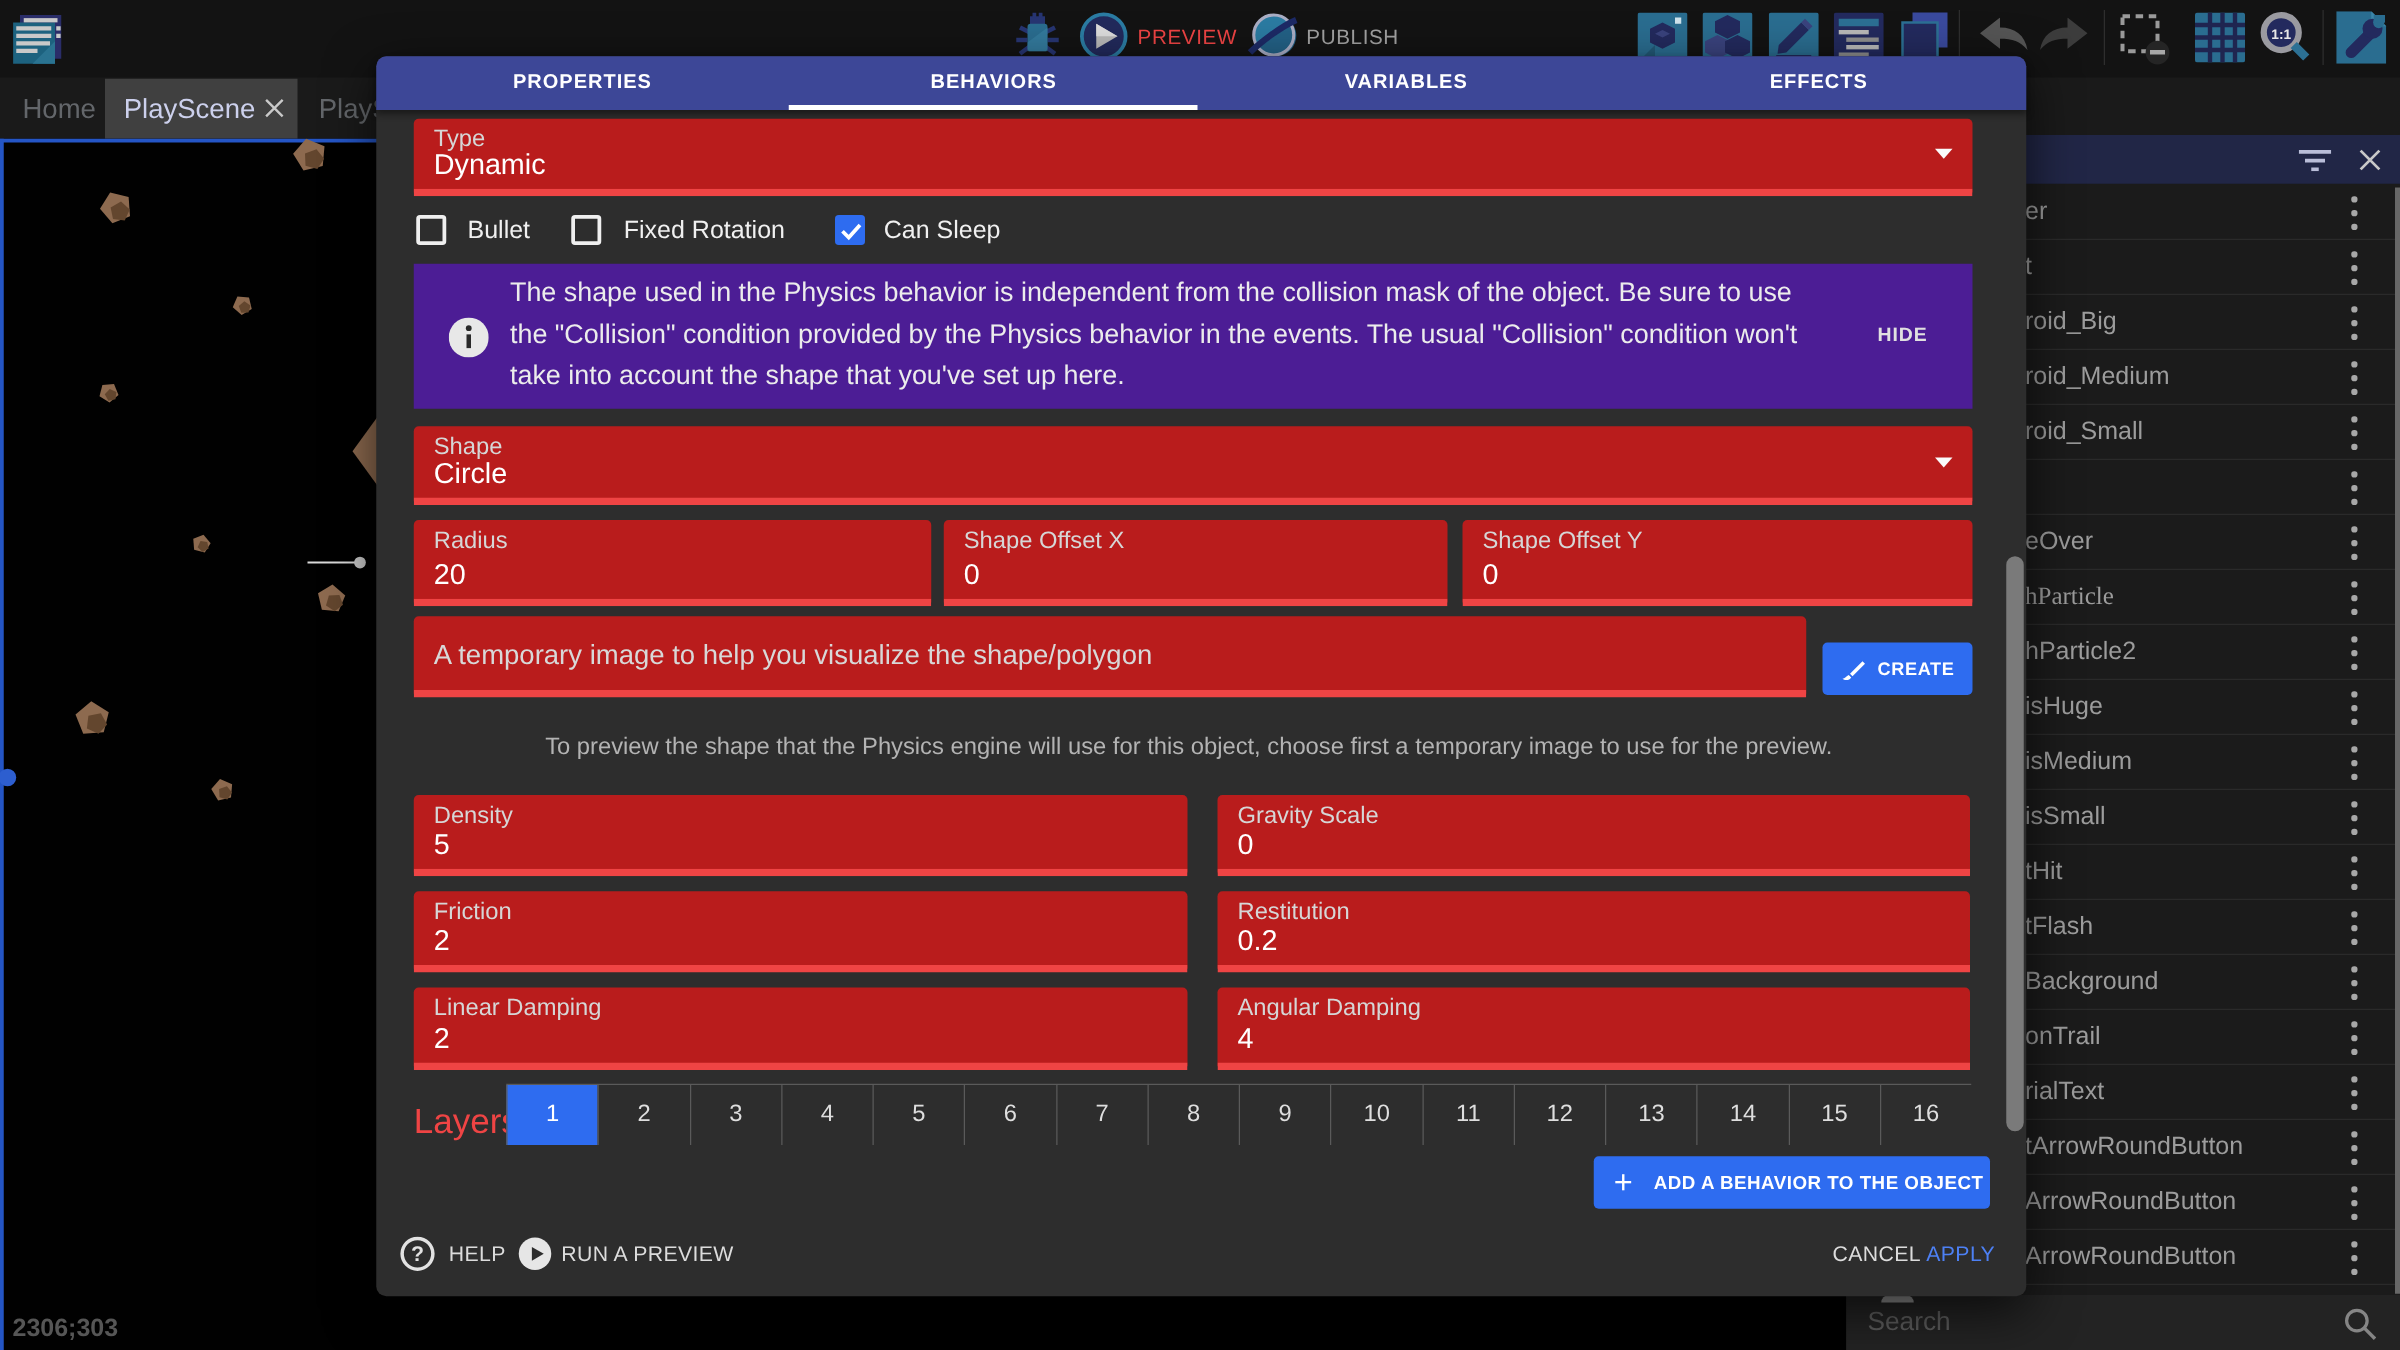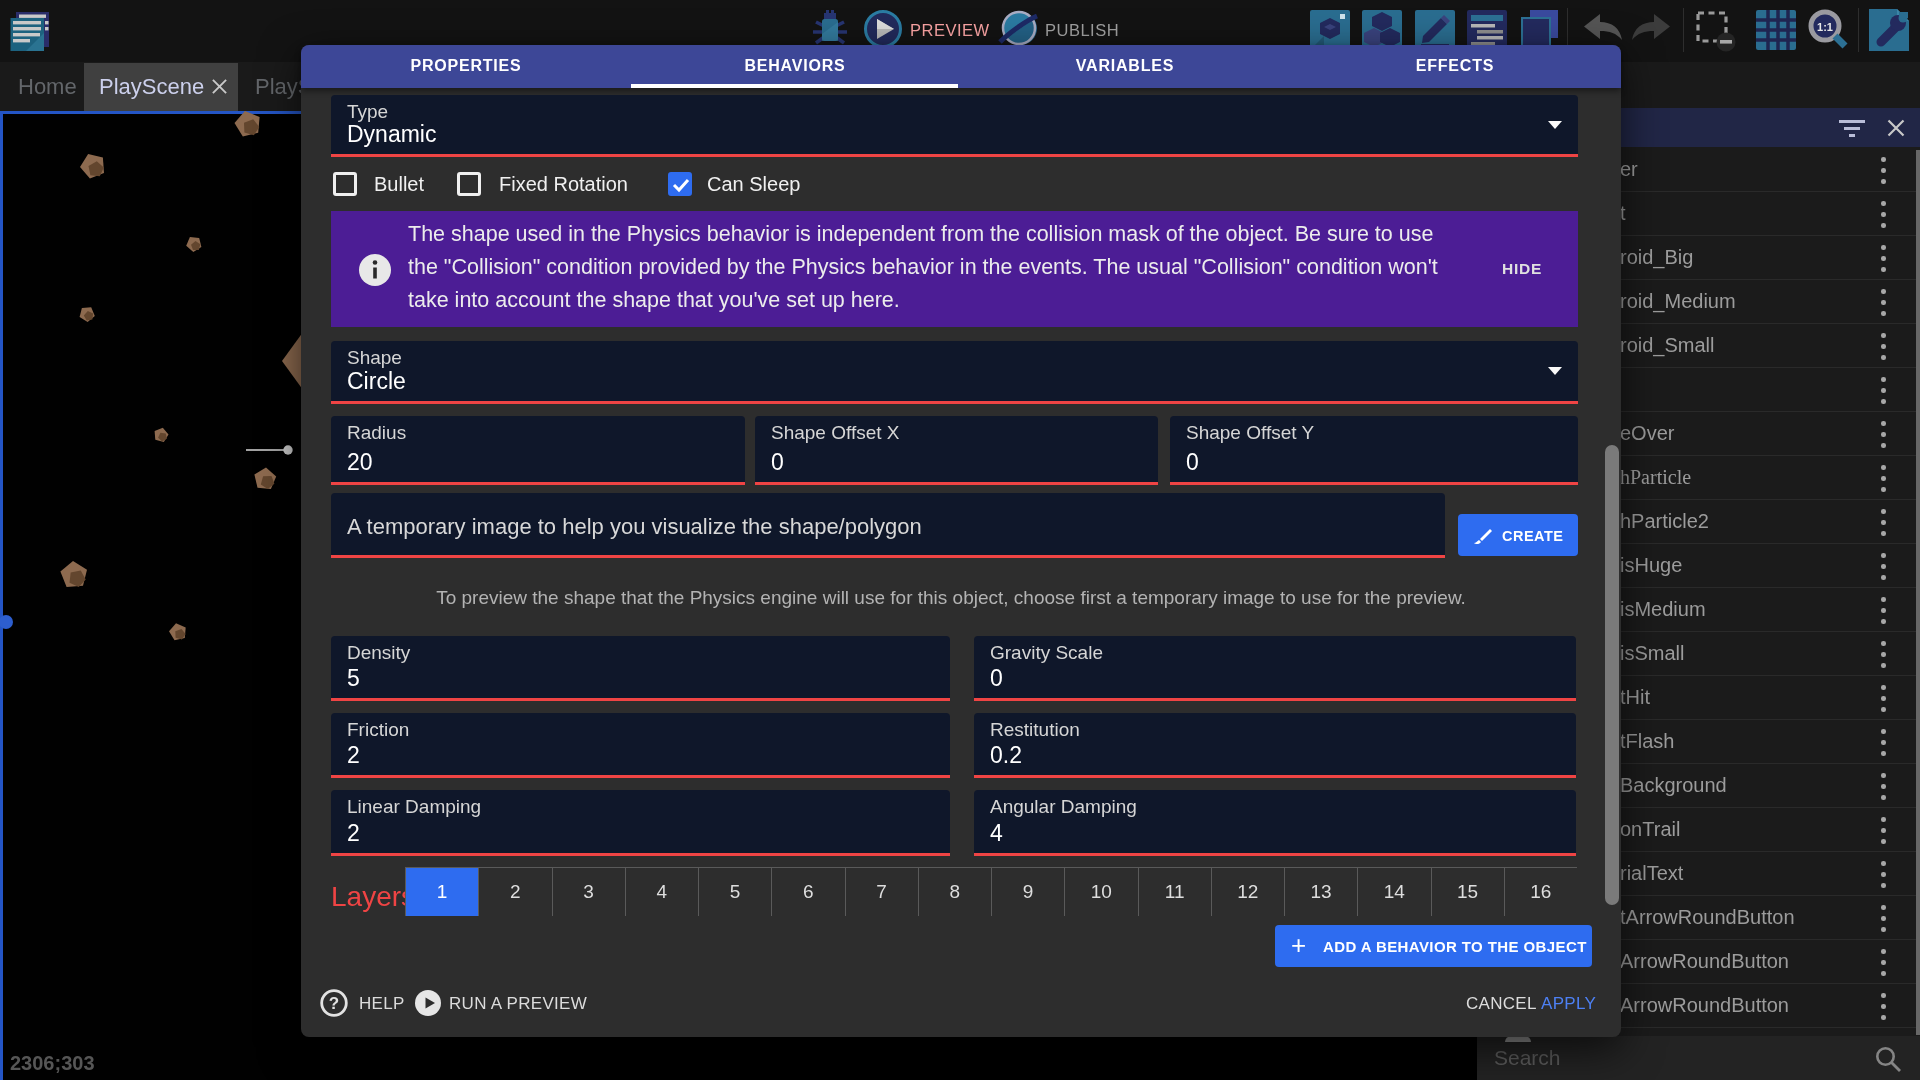--- a/index.html
+++ b/index.html
@@ -22,21 +22,21 @@
 
 #tabbar { left:0; top:62px; width:1920px; height:49px; background:#1a1a1a; }
 .tabtx { position:absolute; top:12px; font-size:22px; color:#63666a; }
 #activetab { left:84px; top:1px; width:154px; height:48px; background:#404040; }
 #activetab span { position:absolute; left:15px; top:11px; font-size:22px; color:#ccd0ec; }
 
 #dialog { left:301px; top:45px; width:1320px; height:992px; background:#2d2d2d; border-radius:8px; box-shadow:0 12px 40px rgba(0,0,0,0.65); }
 #dlghead { left:0; top:0; width:1320px; height:43px; background:#3d4797; border-radius:8px 8px 0 0; box-shadow:0 3px 6px rgba(0,0,0,0.45); }
 .dtab { position:absolute; top:12px; width:330px; text-align:center; font-size:16px; font-weight:bold; letter-spacing:0.8px; color:#fff; }
 #dlgunderline { left:330px; top:39px; width:327px; height:4px; background:#fff; }
-.field { position:absolute; background:#0f172a; border-bottom:3px solid #ef4444; border-radius:4px 4px 0 0; }
+.field { position:absolute; background:#b91c1c; border-bottom:6px solid #ef4444; border-radius:4px 4px 0 0; }
 .field .lab { position:absolute; left:16px; top:6px; font-size:19px; color:#d6d6d6; }
 .field .val { position:absolute; left:16px; bottom:6px; font-size:23px; color:#fff; }
 .caret { position:absolute; right:16px; top:50%; margin-top:-4px; width:0; height:0; border-left:7.5px solid transparent; border-right:7.5px solid transparent; border-top:8.5px solid #fafafa; }
 .cb { position:absolute; width:24px; height:24px; border:3px solid #efefef; border-radius:3px; }
 .cblab { position:absolute; font-size:20px; color:#f0f0f0; }
 #infobox { left:30px; top:166px; width:1247px; height:116px; background:#4c1d95; }
 #infobox .tx { position:absolute; left:77px; top:7px; font-size:21.5px; color:#ececec; line-height:33px; }
 #hide { position:absolute; left:1201px; top:215px; font-size:15.5px; font-weight:bold; letter-spacing:0.8px; color:#e0e0e0; }
 #helper { left:0; top:542px; width:1300px; text-align:center; font-size:19px; color:#b3b3b3; }
 #layerslab { left:30px; top:836px; font-size:28px; color:#ef4444; }
@@ -85,21 +85,21 @@
         <rect x="19" y="0" width="3" height="4" fill="#273572"></rect>
       <rect x="10" y="9" width="16" height="22" rx="2.5" fill="#2a6d90"></rect>
       <path d="M10 24 L26 12 L26 31 L10 31 Z" fill="#3b85a8" opacity="0.55"></path>
     </svg>
 
     <svg class="abs" style="left:863px;top:9px;" width="40" height="40" viewBox="0 0 40 40">
       <circle cx="20" cy="20" r="17.5" fill="#222a5c" stroke="#2b7ca3" stroke-width="3"></circle>
       <path d="M14 10 L14 30 L31 20 Z" fill="#b9b9b9"></path>
       <path d="M14 10 L31 20 L14 20 Z" fill="#dddddd"></path>
     </svg>
-    <span class="abs" style="left:910px;top:21px;font-size:16.5px;color:#fca5a5;letter-spacing:0.5px;">PREVIEW</span>
+    <span class="abs" style="left:910px;top:21px;font-size:16.5px;color:#ef4444;letter-spacing:0.5px;">PREVIEW</span>
 
     <svg class="abs" style="left:997px;top:9px;" width="42" height="40" viewBox="0 0 42 40">
       <circle cx="22" cy="19" r="16" fill="#2b7ba2"></circle>
       <path d="M10 29 A16 16 0 0 0 37 10 Z" fill="#236186"></path>
       <circle cx="22" cy="19" r="16" fill="none" stroke="#a9adc4" stroke-width="2.5"></circle>
       <path d="M3 33 C10 26 28 12 40 7" stroke="#1d2a66" stroke-width="5" fill="none"></path>
     </svg>
     <span class="abs" style="left:1045px;top:21px;font-size:16.5px;color:#a2a2a2;letter-spacing:0.5px;">PUBLISH</span>
 
     <svg class="abs" style="left:1310px;top:10px;" width="40" height="40" viewBox="0 0 40 40">

